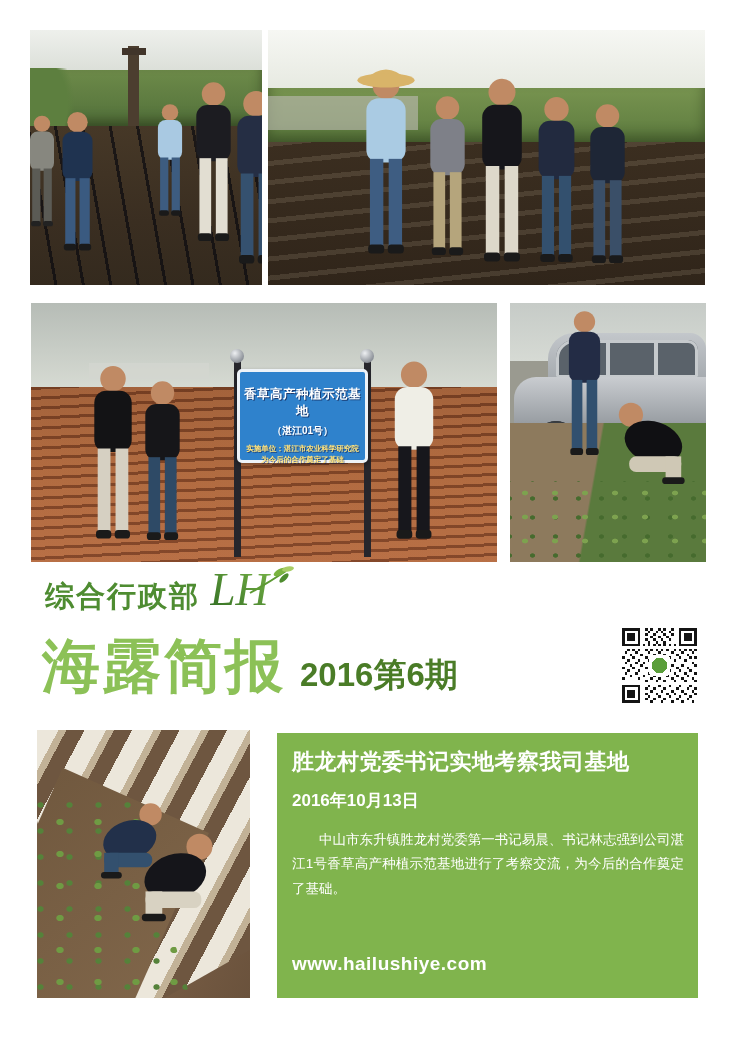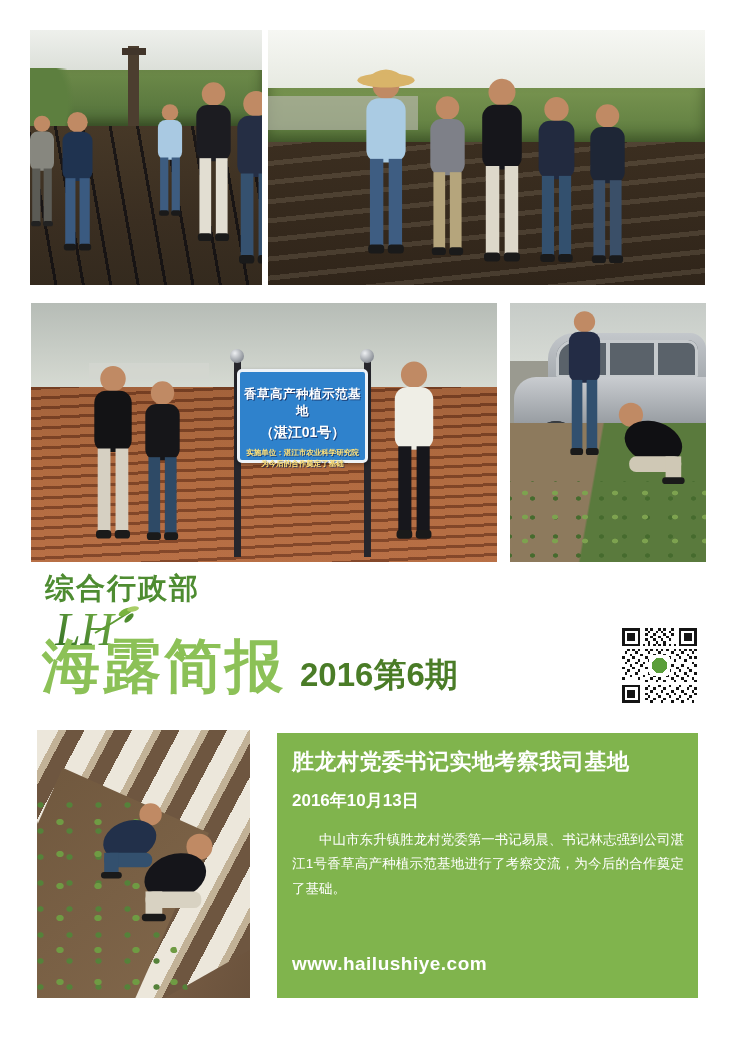--- a/index.html
+++ b/index.html
@@ -50,21 +50,21 @@
   .post{position:absolute;width:7px;background:#26262c;}
   .post-ball{position:absolute;width:14px;height:14px;border-radius:50%;
              background:radial-gradient(circle at 35% 30%,#eef0f2,#8d9299 70%);}
 
   .sign{position:absolute;left:206px;top:66px;width:131px;height:94px;
         background:#2f82cc;border:3px solid #eef3f8;border-radius:5px;
         box-shadow:0 2px 4px rgba(0,0,0,.35);box-sizing:border-box;
         text-align:center;color:#ffffff;}
   .sign-title{margin-top:14px;font-size:12.5px;font-weight:bold;letter-spacing:.5px;
               text-shadow:1px 1px 0 rgba(20,40,90,.8);}
-  .sign-sub{margin-top:4px;font-size:14px;font-weight:bold;text-shadow:1px 1px 0 rgba(20,40,90,.7);}
+  .sign-sub{margin-top:4px;font-size:10px;font-weight:bold;text-shadow:1px 1px 0 rgba(20,40,90,.7);}
   .sign-org{margin-top:6px;font-size:7.5px;font-weight:bold;color:#ffe27a;
             text-shadow:1px 1px 0 rgba(20,40,90,.7);}
   .sign-org2{margin-top:1px;font-size:7.5px;font-weight:bold;color:#ffe27a;
              text-shadow:1px 1px 0 rgba(20,40,90,.7);}
 
   
   .p4-sky{top:0;height:58px;background:linear-gradient(#c6cbc7,#d6dad4);}
   .p4-ground{top:120px;height:139px;background:linear-gradient(100deg,#8d7a5d 0 42%,#5a7a3d 43%);}
   .p4-weeds{top:178px;height:81px;
             background-color:rgba(0,0,0,0);
@@ -96,21 +96,21 @@
            background-image:radial-gradient(#6f9b43 3.2px,rgba(0,0,0,0) 4.2px),
                             radial-gradient(#55823a 2.6px,rgba(0,0,0,0) 3.6px);
            background-size:38px 32px,29px 26px;background-position:4px 6px,18px 18px;
            clip-path:polygon(0 0,46% 0,72% 100%,0 100%);}
 
   
   .sp,.cp{position:absolute;}
   .flip{transform:scaleX(-1);}
 
   
-  .dept-row{position:absolute;left:45px;top:569px;display:flex;align-items:flex-start;flex-direction:column;}
+  .dept-row{position:absolute;left:45px;top:569px;display:flex;align-items:center;}
   .dept{font-size:29px;font-weight:bold;color:#4e8c31;letter-spacing:2px;}
   .logo{margin-left:10px;position:relative;top:-6px;}
   .masthead{position:absolute;left:42px;top:628px;white-space:nowrap;}
   .mast-title{font-size:58px;font-weight:bold;color:#8cc157;letter-spacing:3px;}
   .mast-issue{font-size:33px;font-weight:bold;color:#4a7c27;margin-left:14px;}
 
   .qr{position:absolute;left:622px;top:628px;width:75px;height:75px;}
 
   
   .article-box{position:absolute;left:277px;top:733px;width:421px;height:265px;

